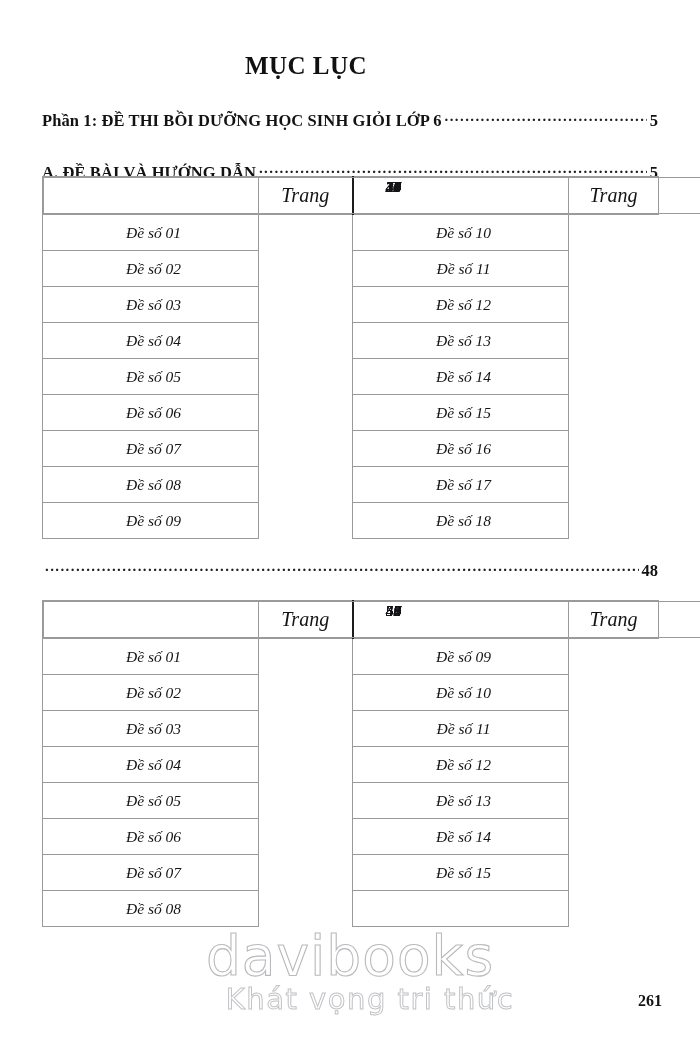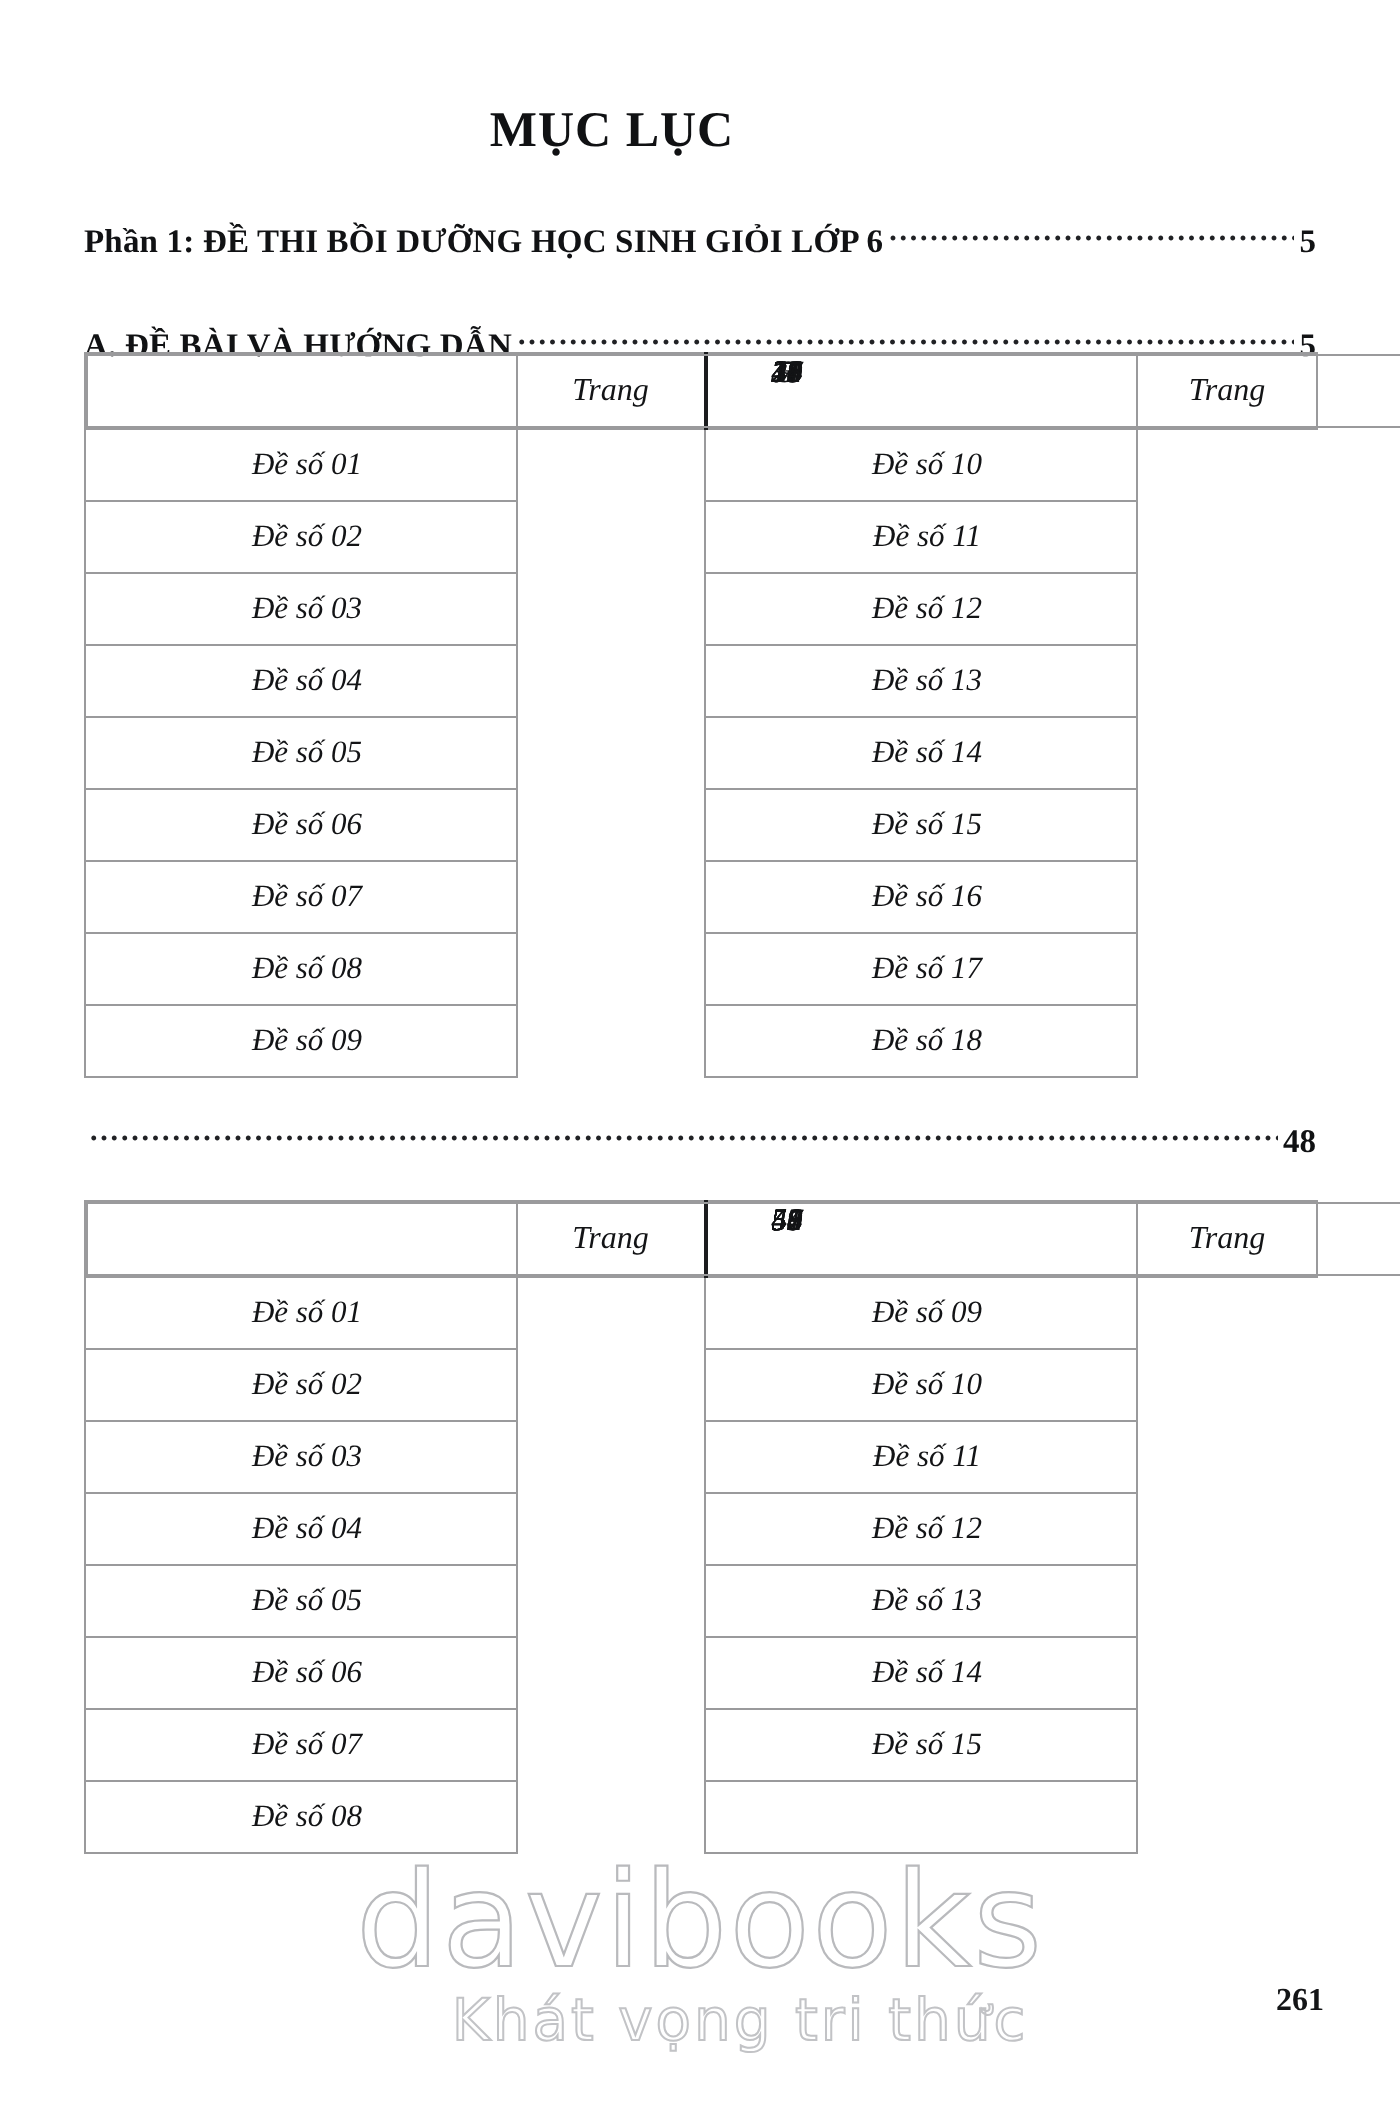--- a/index.html
+++ b/index.html
@@ -100,21 +100,21 @@
   }
   .toc-table td.label {
     text-align: center;
     padding-left: 6px;
   }
   .toc-table td.page {
     text-align: center;
   }
   .toc-table td.head {
     text-align: center;
-    font-size: 16px;
+    font-size: 20px;
     font-style: italic;
     height: 37px;
   }
   .toc-table td.blank { }
 
   
   .toc-table td.midleft {
     border-right: 2.5px solid #1b1c1e;
   }
 
@@ -129,21 +129,21 @@
     position: absolute;
     left: 0;
     top: 930px;
     width: 700px;
     text-align: center;
     pointer-events: none;
     user-select: none;
   }
   .watermark .wm-main {
     font-family: "DejaVu Sans", sans-serif;
-    font-size: 66px;
+    font-size: 55px;
     line-height: 0.95;
     font-weight: 400;
     letter-spacing: 1px;
     color: transparent;
     -webkit-text-stroke: 1.1px #b9babd;
     text-shadow: 0 0 0 transparent;
   }
   .watermark .wm-sub {
     font-family: "DejaVu Sans", sans-serif;
     font-size: 29px;

